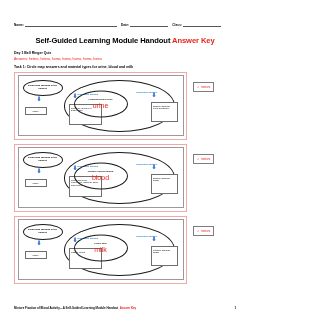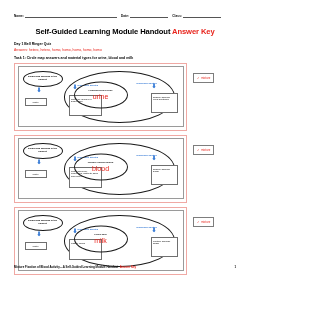--- a/index.html
+++ b/index.html
@@ -1,21 +1,21 @@
 <!DOCTYPE html>
 <html><head>
 <meta charset="utf-8">
 <style>
   html,body{margin:0;padding:0;}
   body{
     width:250px;height:323px;background:#ffffff;
     font-family:"Liberation Sans", sans-serif;
     color:#000;overflow:hidden;position:relative;
   }
-  .page{position:relative;width:250px;height:282px;box-sizing:border-box;padding:2px 14px;}
+  .page{position:relative;width:250px;height:323px;box-sizing:border-box;padding:11px 14px;}
 
   
   .idrow{display:flex;align-items:flex-end;gap:4px;padding-top:12px;font-size:3.1px;font-weight:bold;}
   .idfield{display:flex;align-items:flex-end;gap:1px;}
   .idlabel{white-space:nowrap;letter-spacing:.1px;}
   .rule{border-bottom:.5px solid #555;height:3px;}
   .rule.name{width:92px;}
   .rule.date{width:38px;}
   .rule.cls{width:38px;}
 

